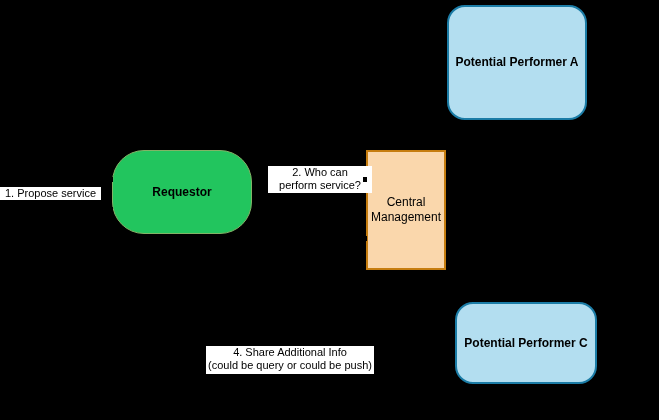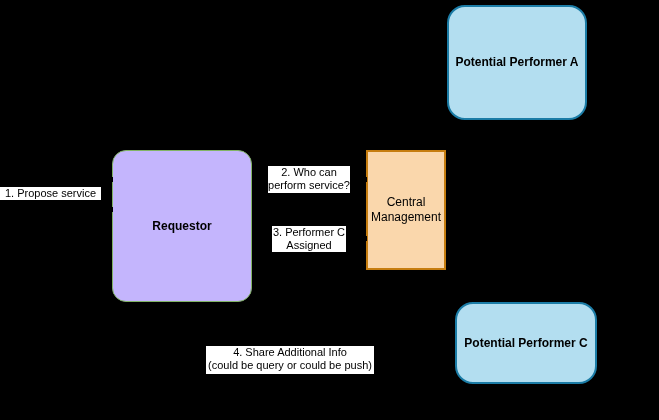--- a/index.html
+++ b/index.html
@@ -29,24 +29,24 @@
   .node-label {
     font-size: 12px;
     line-height: 15px;
     white-space: nowrap;
   }
   .node-label.wrap {
     white-space: normal;
   }
   .bold { font-weight: bold; }
   .node-requestor {
-    left: 112px; top: 150px; width: 140px; height: 152px;
-    background: #c4b5fd;
+    left: 112px; top: 150px; width: 140px; height: 84px;
+    background: #22c55e;
     border: 1px solid #82B366;
-    border-radius: 14px;
+    border-radius: 32px;
   }
   .node-central {
     left: 366px; top: 150px; width: 80px; height: 120px;
     background: #FAD7AC;
     border: 2px solid #C67D0F;
     border-radius: 0;
   }
   .node-performer {
     background: #B3DEF0;
     border: 2px solid #1B7CA6;
@@ -59,21 +59,21 @@
     position: absolute;
     box-sizing: border-box;
     background: #FFFFFF;
     color: #000000;
     font-size: 11px;
     line-height: 13px;
     text-align: center;
     white-space: pre-line;
   }
   .msg-1 { left: 0px;   top: 187px; width: 101px;  height: 13px; }
-  .msg-2 { left: 268px; top: 166px; width: 82px;  height: 27px; }
+  .msg-2 { left: 268px; top: 166px; width: 104px;  height: 27px; }
   .msg-3 { left: 272px; top: 226px; width: 74px;  height: 26px; }
   .msg-4 { left: 206px; top: 346px; width: 168px; height: 28px; }
   .arrowhead {
     position: absolute;
     width: 4px;
     height: 5px;
     background: #000000;
   }
   .ah-1 { left: 109px; top: 177px; }
   .ah-2 { left: 109px; top: 207px; }
@@ -100,22 +100,20 @@
 
   <div class="node node-performer node-performer-c">
     <span class="node-label bold">Potential Performer C</span>
   </div>
 
   <div class="msg msg-1">1. Propose service</div>
 
   <div class="msg msg-2">2. Who can
 perform service?</div>
 
-  <div class="msg msg-3">3. Performer C
-Assigned</div>
 
   <div class="msg msg-4">4. Share Additional Info
 (could be query or could be push)</div>
 
   <div class="arrowhead ah-1"></div>
   <div class="arrowhead ah-2"></div>
   <div class="arrowhead ah-3"></div>
   <div class="arrowhead ah-4"></div>
 
 </div>

